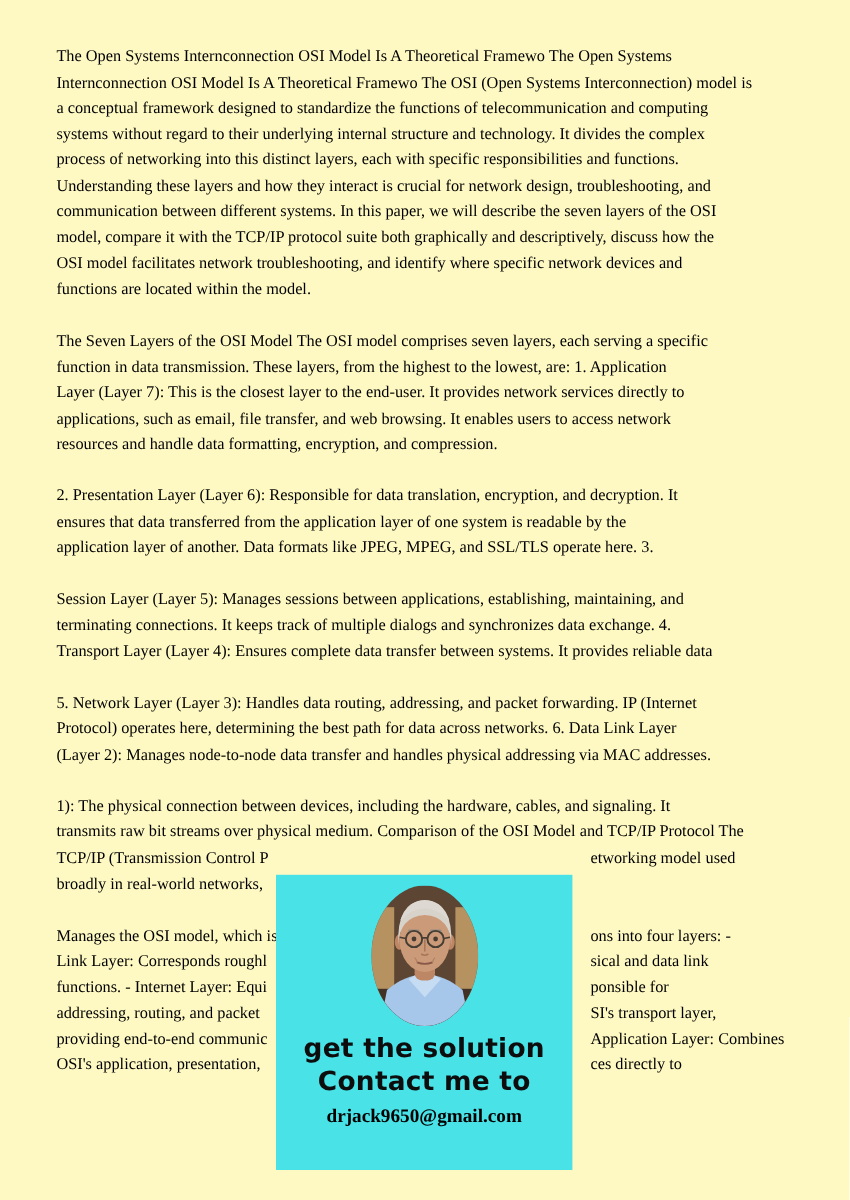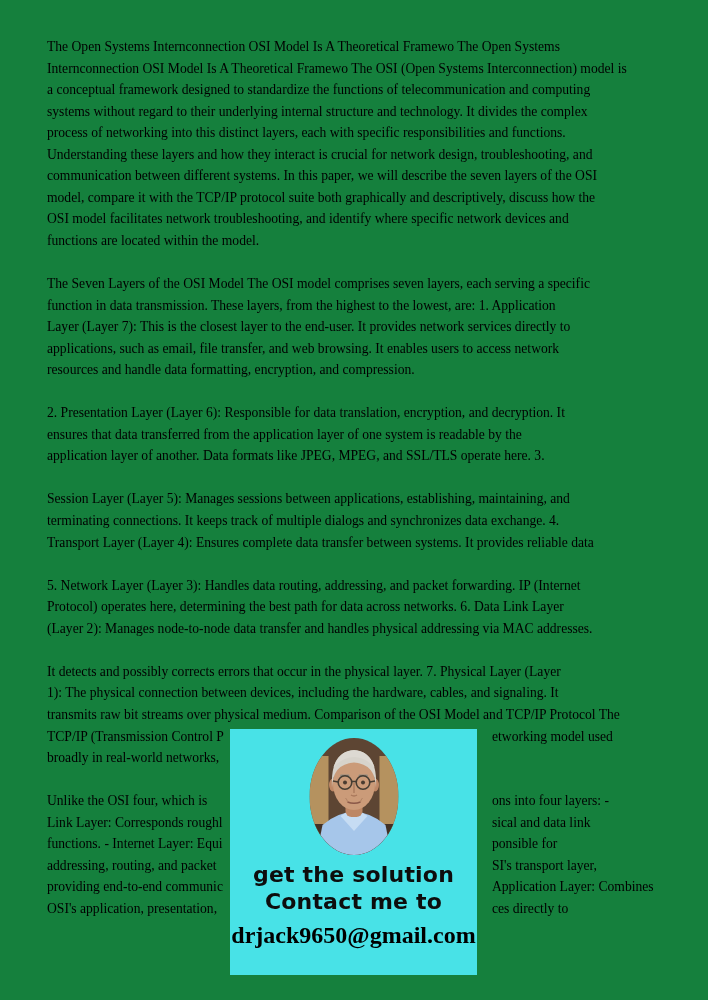--- a/index.html
+++ b/index.html
@@ -1,20 +1,20 @@
 <!DOCTYPE html>
 <html><head>
 <meta charset="utf-8">
 <style>
   html, body { margin: 0; padding: 0; background: #ffffff; }
   .page {
     position: relative;
     width: 708px;
     height: 1000px;
-    background: #15803d;
+    background: #fef9c3;
     overflow: hidden;
     font-family: "Liberation Serif", serif;
     font-size: 13.6px;
     color: #000000;
   }
   .content {
     position: absolute;
     left: 47px;
     top: 36px;
     width: 614px;
@@ -62,21 +62,21 @@
     letter-spacing: 0.2px;
   }
   .promo-email {
     position: absolute;
     top: 193px;
     left: 0;
     width: 100%;
     text-align: center;
     font-family: "Liberation Serif", serif;
     font-weight: 700;
-    font-size: 24px;
+    font-size: 16px;
     color: #000000;
   }
 </style>
 </head>
 <body>
 
 <div class="page">
 
   <div class="content">
       <div class="para">
@@ -107,28 +107,27 @@
         <div class="line"><span>Session Layer (Layer 5): Manages sessions between applications, establishing, maintaining, and</span></div>
         <div class="line"><span>terminating connections. It keeps track of multiple dialogs and synchronizes data exchange. 4.</span></div>
         <div class="line"><span>Transport Layer (Layer 4): Ensures complete data transfer between systems. It provides reliable data</span></div>
       </div>
       <div class="para">
         <div class="line"><span>5. Network Layer (Layer 3): Handles data routing, addressing, and packet forwarding. IP (Internet</span></div>
         <div class="line"><span>Protocol) operates here, determining the best path for data across networks. 6. Data Link Layer</span></div>
         <div class="line"><span>(Layer 2): Manages node-to-node data transfer and handles physical addressing via MAC addresses.</span></div>
       </div>
       <div class="para">
-        <div class="line"><span>It detects and possibly corrects errors that occur in the physical layer. 7. Physical Layer (Layer</span></div>
         <div class="line"><span>1): The physical connection between devices, including the hardware, cables, and signaling. It</span></div>
         <div class="line"><span>transmits raw bit streams over physical medium. Comparison of the OSI Model and TCP/IP Protocol The</span></div>
         <div class="line"><span>TCP/IP (Transmission Control P</span><span class="frag-r">etworking model used</span></div>
         <div class="line"><span>broadly in real-world networks,</span></div>
       </div>
       <div class="para">
-        <div class="line"><span>Unlike the OSI four, which is</span><span class="frag-r">ons into four layers: -</span></div>
+        <div class="line"><span>Manages the OSI model, which is</span><span class="frag-r">ons into four layers: -</span></div>
         <div class="line"><span>Link Layer: Corresponds roughl</span><span class="frag-r">sical and data link</span></div>
         <div class="line"><span>functions. - Internet Layer: Equi</span><span class="frag-r">ponsible for</span></div>
         <div class="line"><span>addressing, routing, and packet</span><span class="frag-r">SI's transport layer,</span></div>
         <div class="line"><span>providing end-to-end communic</span><span class="frag-r">Application Layer: Combines</span></div>
         <div class="line"><span>OSI's application, presentation,</span><span class="frag-r">ces directly to</span></div>
       </div>
     </div>
 
   <div class="promo" style="background: rgb(72, 226, 231);">
     <div class="portrait">

